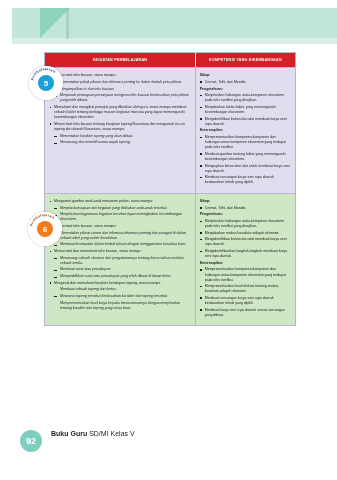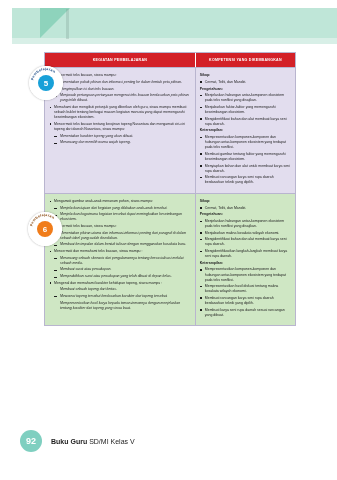--- a/index.html
+++ b/index.html
@@ -94,21 +94,21 @@
   .badge.b5 .inner{background:#18a0d8;}
   .badge.b6{left:28px;top:212px;}
   .badge.b6 .inner{background:#f07c1a;}
   .badge .arc{
     position:absolute;left:0;top:0;width:34px;height:34px;
   }
   .badge .arc text{font-size:3.6px;font-weight:bold;letter-spacing:.3px;}
   .badge.b5 .arc text{fill:#1b4a86;}
   .badge.b6 .arc text{fill:#8a4a12;}
   
-  .footer{position:absolute;left:20px;top:430px;display:flex;align-items:center;}
+  .footer{position:absolute;left:20px;top:430px;display:flex;align-items:flex-start;}
   .pagecircle{
     width:22px;height:22px;border-radius:50%;background:#7fcfc0;
     display:flex;align-items:center;justify-content:center;
     color:#ffffff;font-weight:bold;font-size:9px;
   }
   .footer-text{
     margin-left:9px;font-size:7px;color:#1d1d1d;
   }
   .footer-text b{font-weight:bold;}
 </style>

